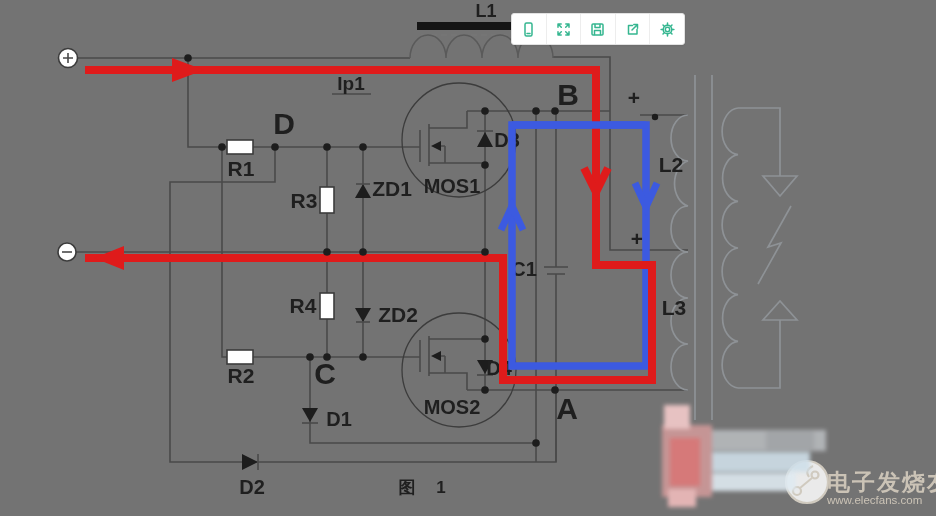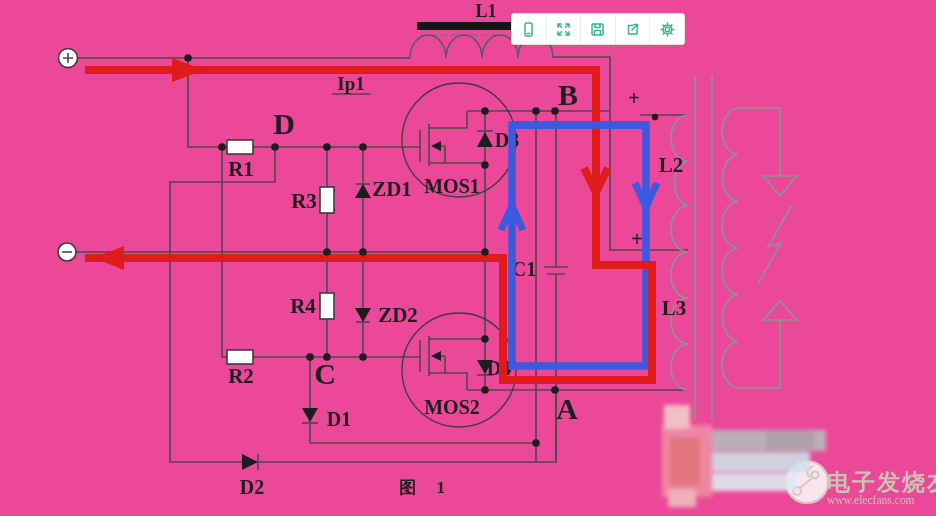--- a/index.html
+++ b/index.html
@@ -1,17 +1,17 @@
 <!DOCTYPE html>
 <html><head>
 <meta charset="utf-8">
 <style>
   html,body{margin:0;padding:0;background:#fff;}
-  #stage{position:relative;width:936px;height:516px;background:#ec4899;overflow:hidden;
-         font-family:Liberation Serif, serif;}
+  #stage{position:relative;width:936px;height:516px;background:#737373;overflow:hidden;
+         font-family:Liberation Sans, sans-serif;}
   #schsvg{position:absolute;left:0;top:0;}
   
   .wire{stroke:#4a4a4a;stroke-width:1.6;fill:none;}
   .wire2{stroke:#5a5a5a;stroke-width:1.5;fill:none;}
   .gray{stroke:#8e9296;stroke-width:1.7;fill:none;}
   .comp{stroke:#3c3c3c;stroke-width:1.6;fill:#ffffff;}
   .fillc{fill:#1d1d1d;stroke:none;}
   .dot{fill:#1d1d1d;stroke:none;}
   .lbl{fill:#1f1f1f;font-weight:bold;}
   .red{stroke:#df1b1b;fill:none;}

